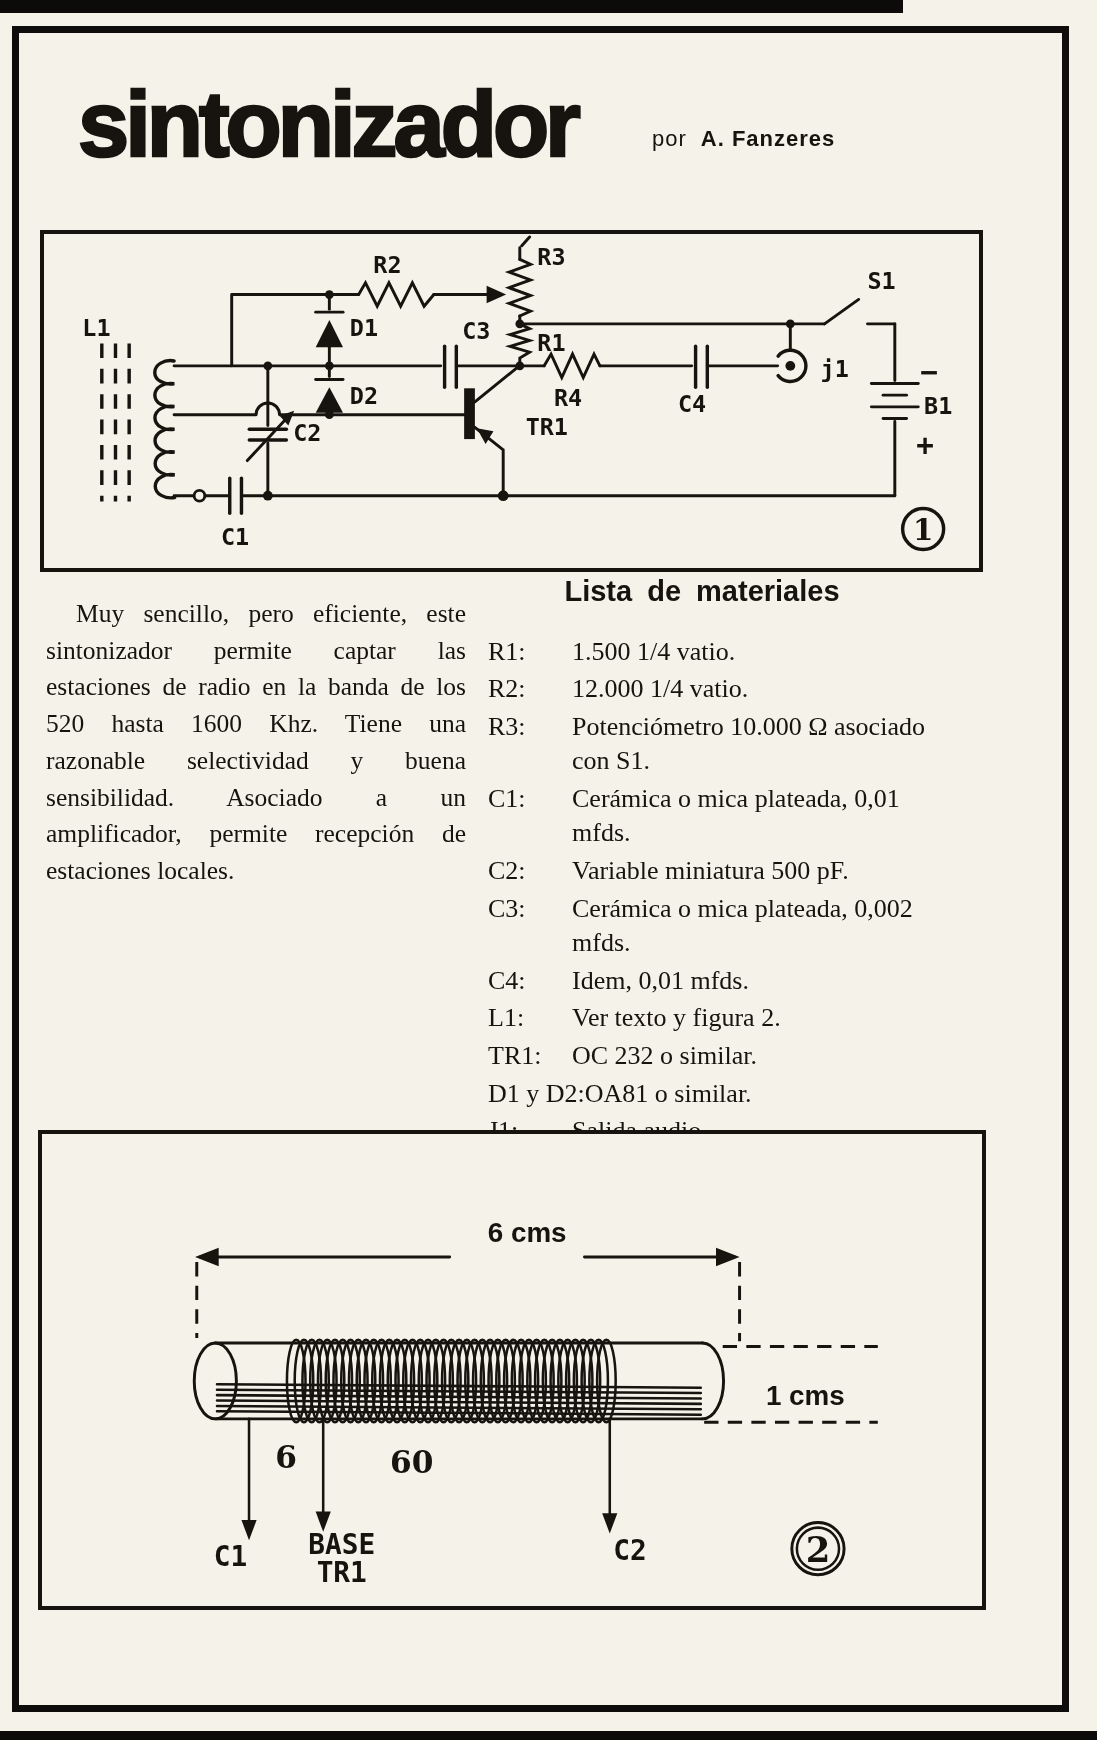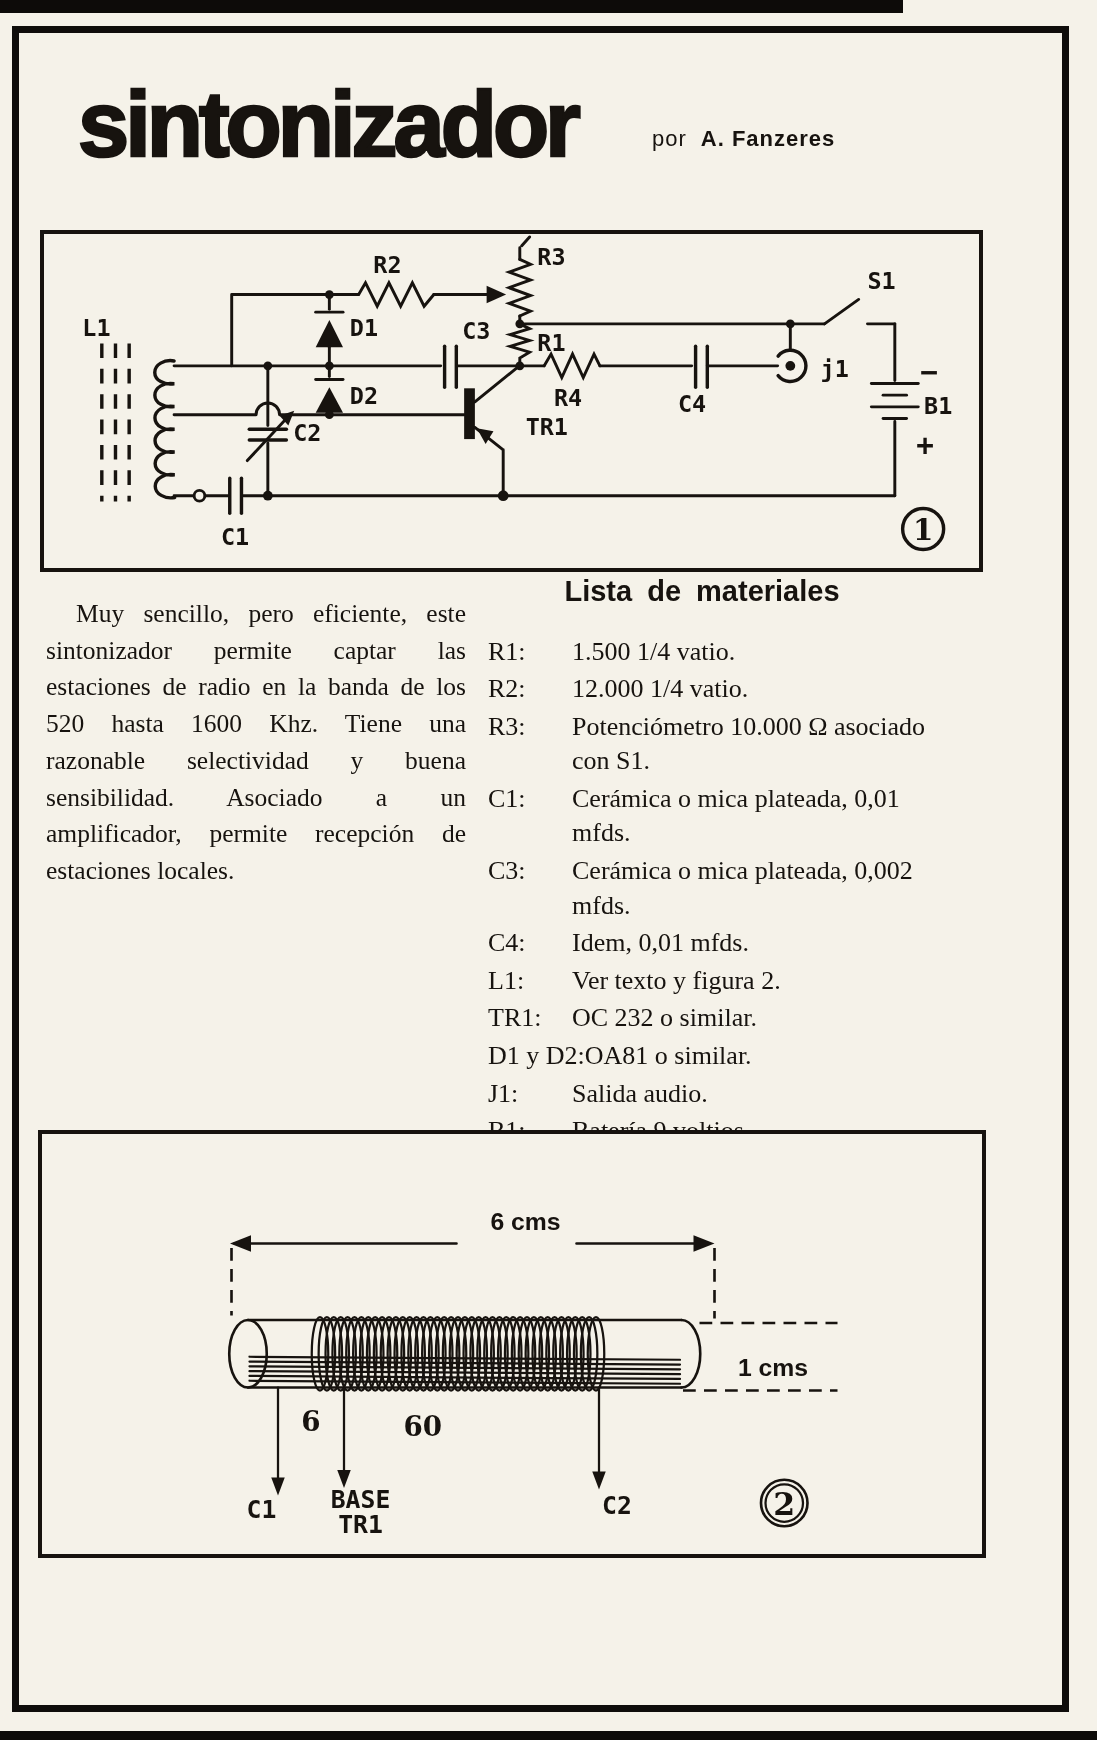--- a/index.html
+++ b/index.html
@@ -25,21 +25,21 @@
     position:absolute; left:652px; top:126px;
     font-family:"Liberation Sans", sans-serif; font-size:22px;
   }
   #byline .prefix{font-weight:normal; letter-spacing:1px;}
   #byline .author{font-weight:bold; margin-left:14px; letter-spacing:1px;}
   .figbox{
     position:absolute; border:4px solid var(--ink); box-sizing:border-box;
     background:var(--paper);
   }
   #fig1{left:40px; top:230px; width:943px; height:342px;}
-  #fig2{left:38px; top:1130px; width:948px; height:428px;}
+  #fig2{left:38px; top:1130px; width:948px; height:480px;}
   .figbox svg{display:block; width:100%; height:100%;}
   
   .wire{stroke:var(--ink); stroke-width:3; fill:none; stroke-linecap:round;}
   .wire-thick{stroke:var(--ink); stroke-width:3.5; fill:none; stroke-linecap:round;}
   .dashedw{stroke:var(--ink); stroke-width:3.5; fill:none; stroke-dasharray:15 11;}
   .dashed2{stroke:var(--ink); stroke-width:3.5; fill:none; stroke-dasharray:17 11;}
   .fillink{fill:var(--ink); stroke:none;}
   .dot{fill:var(--ink);}
   .odot{fill:var(--paper); stroke:var(--ink); stroke-width:3;}
   .sch-label{
@@ -224,20 +224,21 @@
   <div id="col-left">
     <p>Muy sencillo, pero eficiente, este sintonizador permite captar las estaciones de radio en la banda de los 520 hasta 1600 Khz. Tiene una razonable selectividad y buena sensibilidad. Asociado a un amplificador, permite recepción de estaciones locales.</p>
   </div>
 
   <div id="col-right">
     <h2 id="mat-heading">Lista de materiales</h2>
     <div class="mat-item"><span class="ref">R1:</span><span class="desc">1.500 1/4 vatio.</span></div>
     <div class="mat-item"><span class="ref">R2:</span><span class="desc">12.000 1/4 vatio.</span></div>
     <div class="mat-item"><span class="ref">R3:</span><span class="desc">Potenciómetro 10.000 Ω asociado con S1.</span></div>
     <div class="mat-item"><span class="ref">C1:</span><span class="desc">Cerámica o mica plateada, 0,01 mfds.</span></div>
+    <div class="mat-item"><span class="ref">C2:</span><span class="desc">Variable miniatura 500 pF.</span></div>
     <div class="mat-item"><span class="ref">C3:</span><span class="desc">Cerámica o mica plateada, 0,002 mfds.</span></div>
     <div class="mat-item"><span class="ref">C4:</span><span class="desc">Idem, 0,01 mfds.</span></div>
     <div class="mat-item"><span class="ref">L1:</span><span class="desc">Ver texto y figura 2.</span></div>
     <div class="mat-item"><span class="ref">TR1:</span><span class="desc">OC 232 o similar.</span></div>
     <div class="mat-item"><span class="ref">D1 y D2:</span><span class="desc">OA81 o similar.</span></div>
     <div class="mat-item"><span class="ref">J1:</span><span class="desc">Salida audio.</span></div>
     <div class="mat-item"><span class="ref">B1:</span><span class="desc">Batería 9 voltios.</span></div>
   </div>
 
   <div id="fig2" class="figbox">

